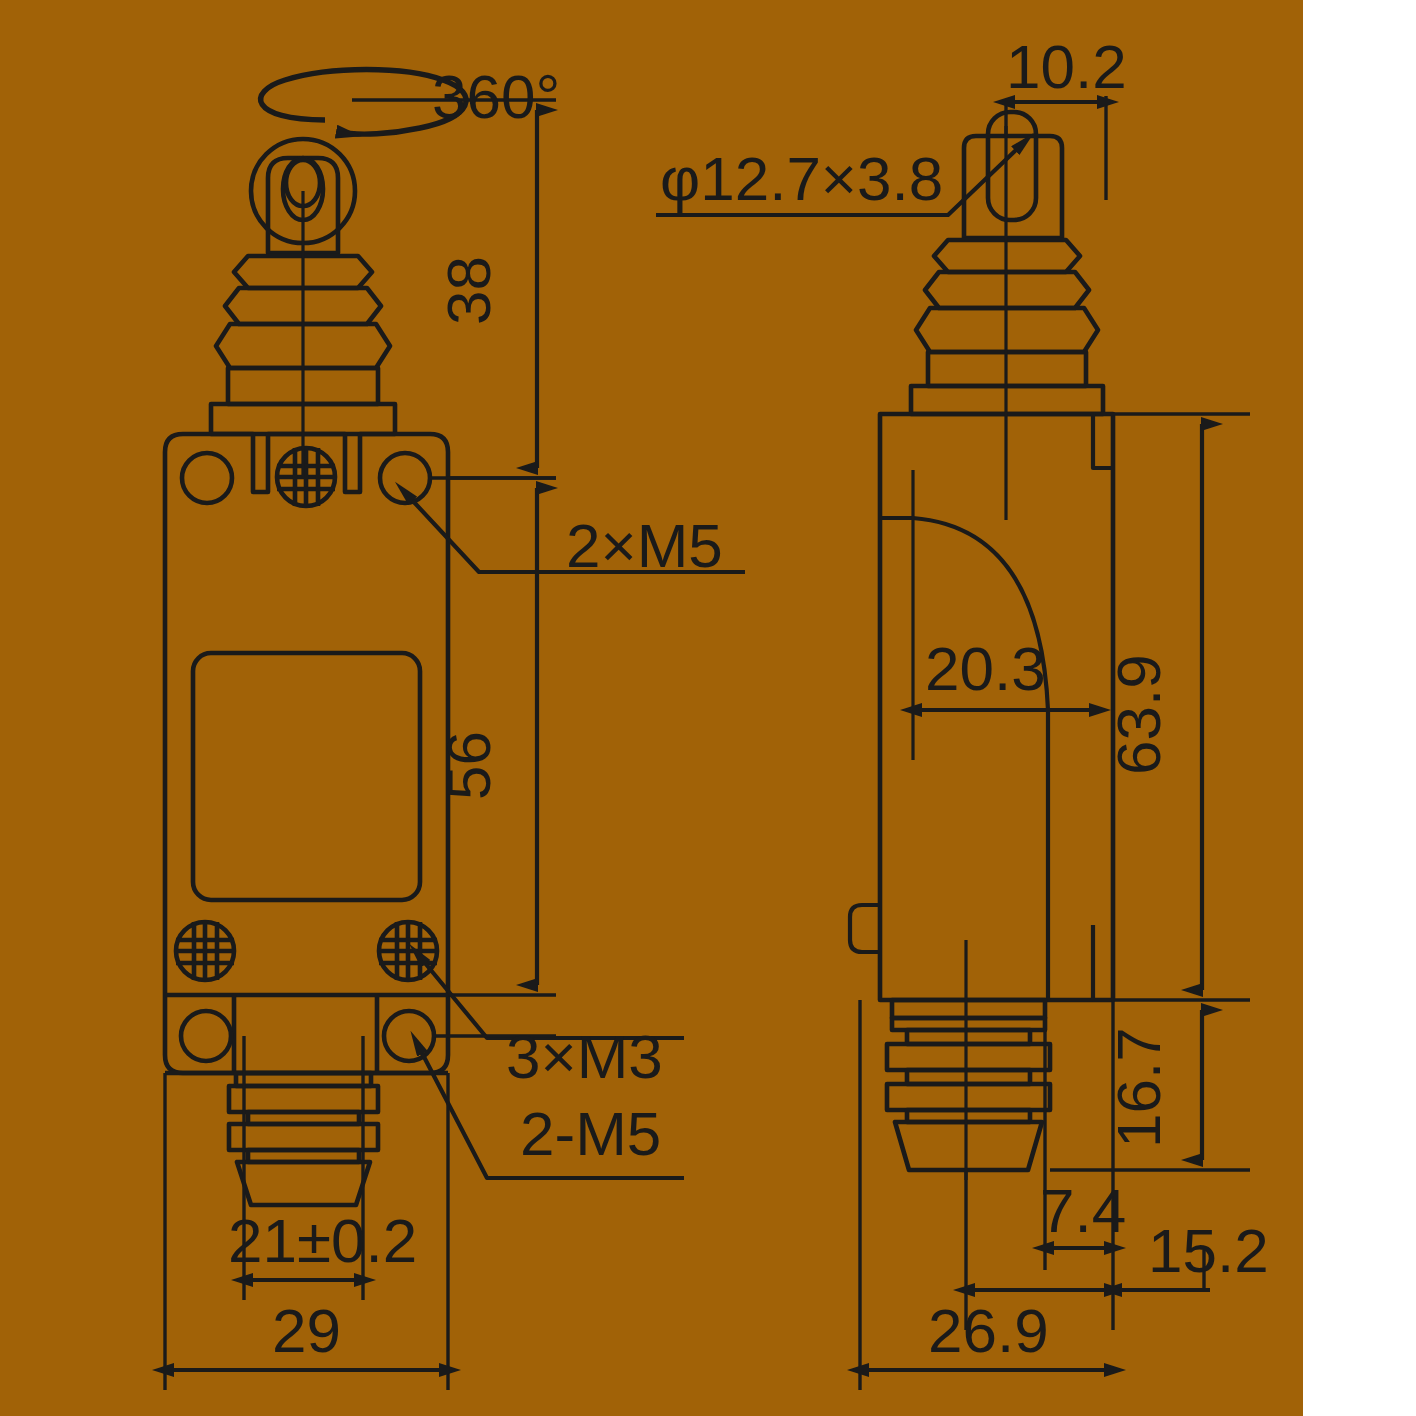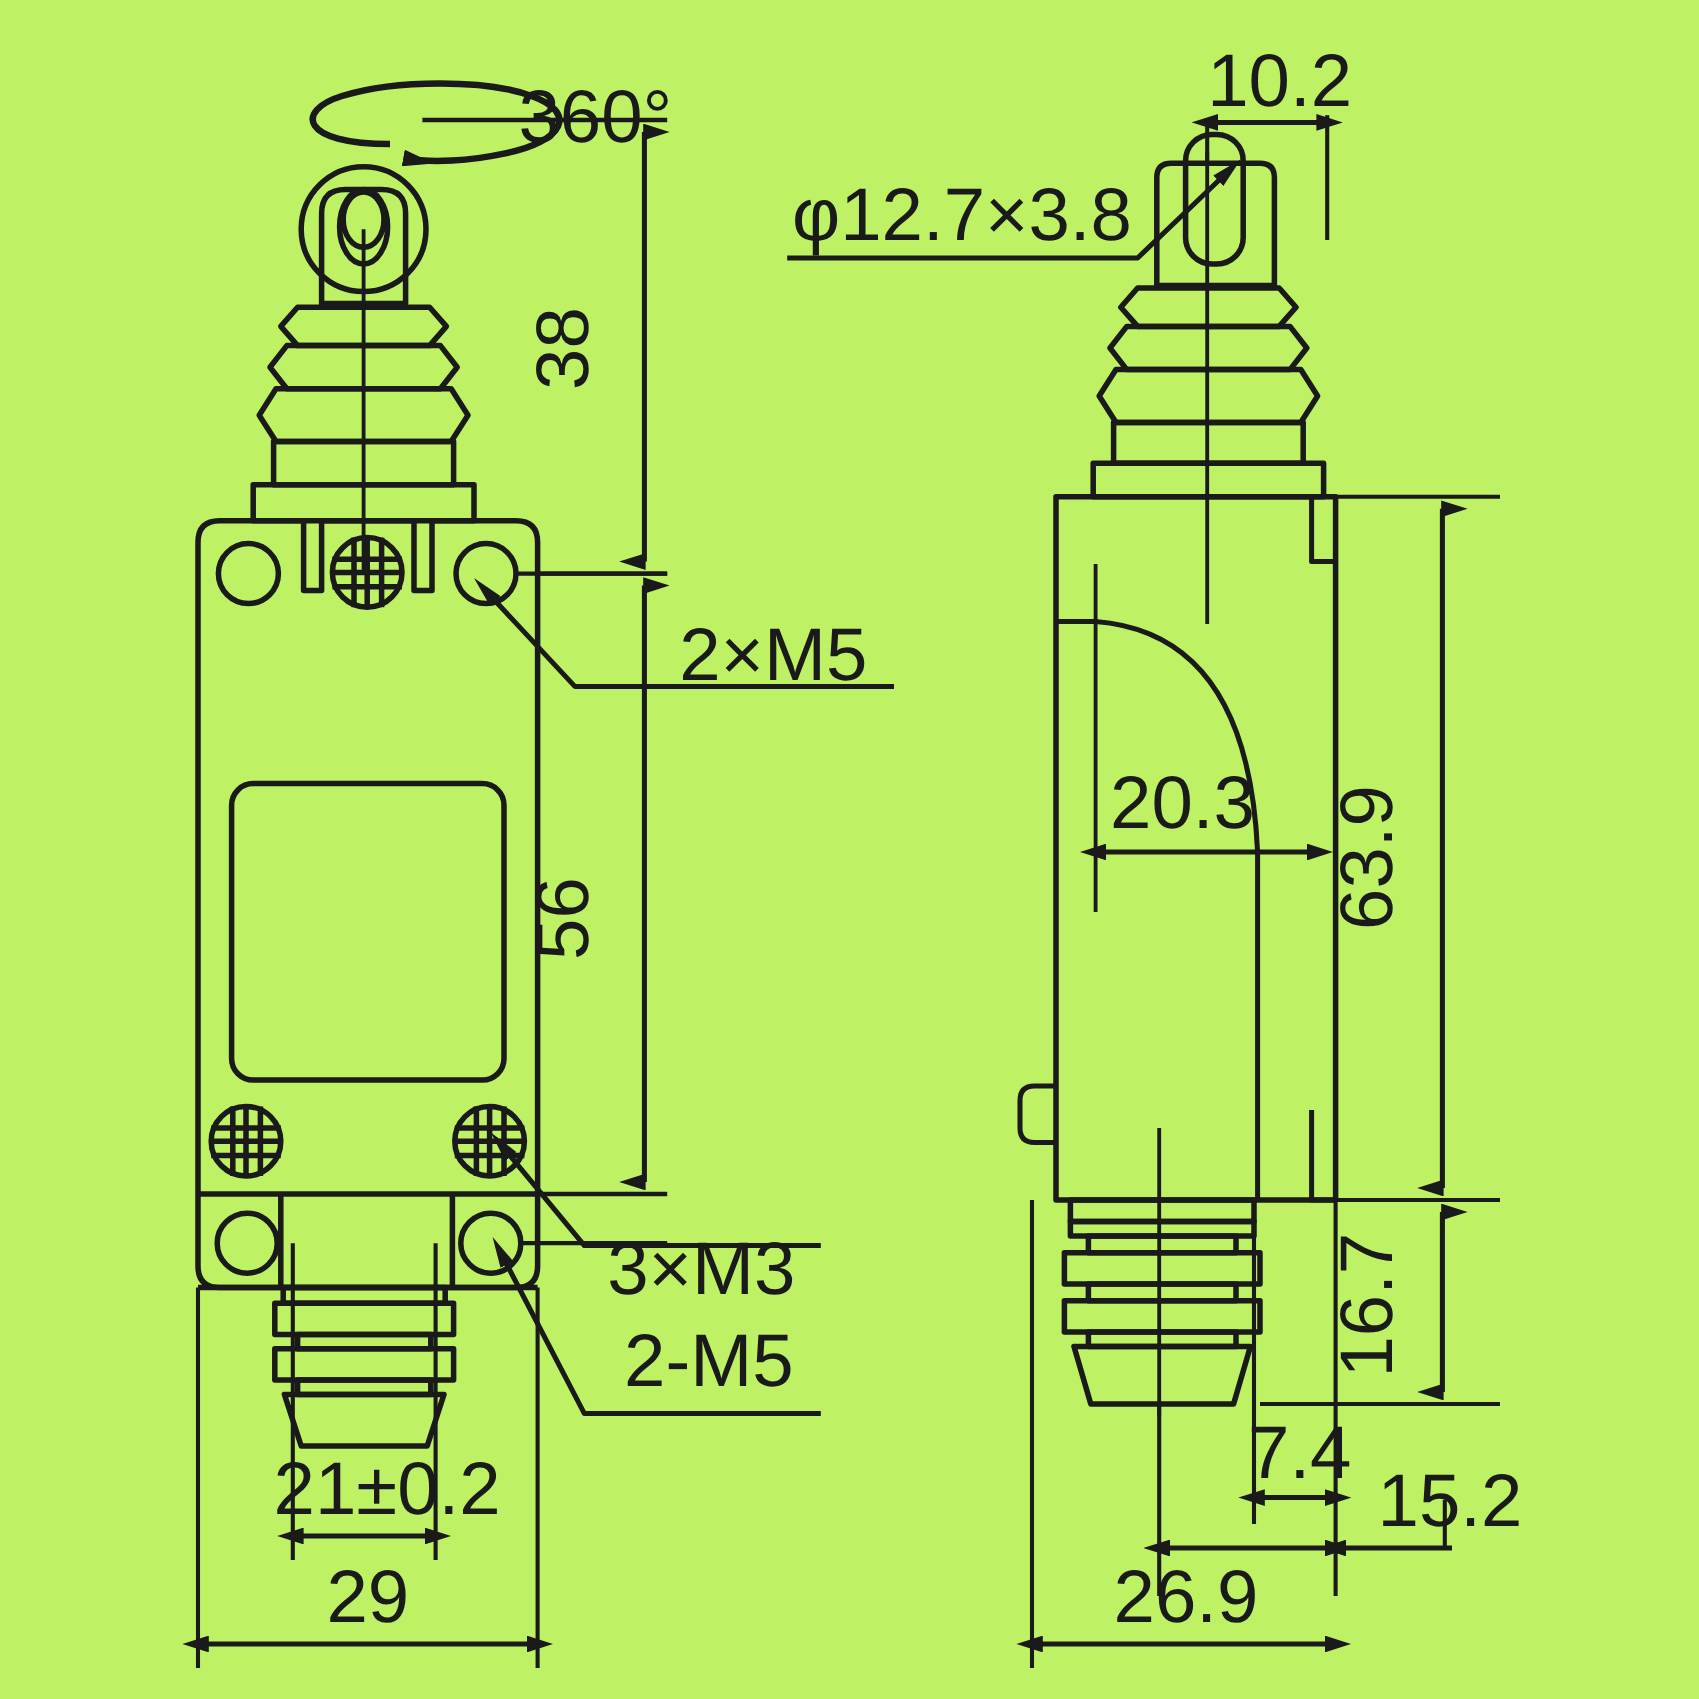--- a/index.html
+++ b/index.html
@@ -2,23 +2,23 @@
 <html><head>
 <meta charset="utf-8">
 <style>
   html, body {
     margin: 0;
     padding: 0;
     background: #ffffff;
   }
   #sheet {
     position: relative;
-    width: 1416px;
+    width: 1303px;
     height: 1416px;
-    background: #bef264;
+    background: #a16207;
     font-family: "Liberation Sans", sans-serif;
     overflow: hidden;
     text-align: right;
   }
   #sheet svg {
     position: absolute;
     left: 0;
     top: 0;
   }
   .dim-text {

